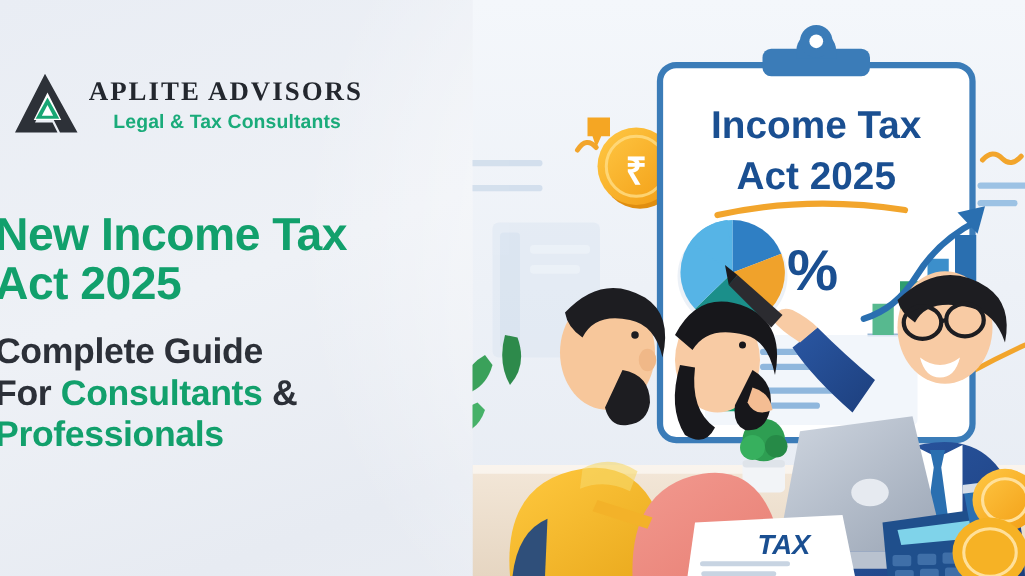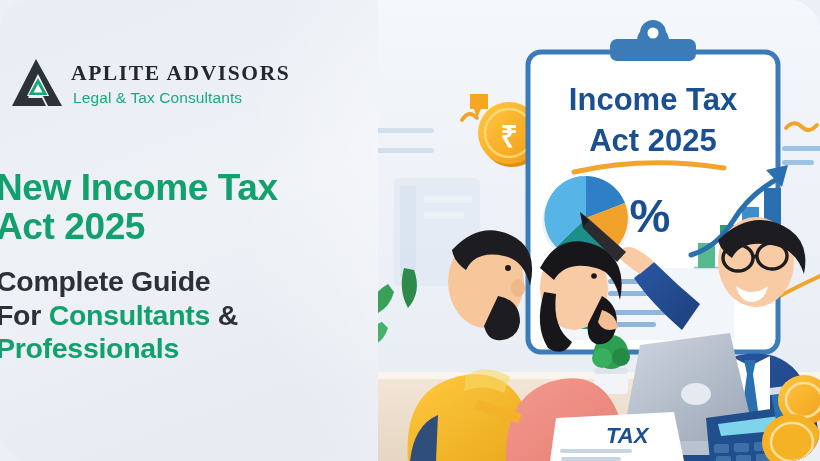--- a/index.html
+++ b/index.html
@@ -10,34 +10,33 @@
     overflow:hidden;
     position:relative;
   }
   .banner {
     position:absolute; inset:0;
     width:820px; height:461px;
     background:
       radial-gradient(circle at 78% 42%, #ffffff 0%, rgba(255,255,255,0) 58%),
       linear-gradient(160deg, #e9edf4 0%, #eef1f6 38%, #e7ebf2 68%, #eceff4 100%);
     overflow:hidden;
-    border-radius:31px;
   }
 
   
   .logo { position:absolute; left:8px; top:57px; display:flex; align-items:center; gap:7px; }
   .logo-mark { width:56px; height:52px; flex:0 0 auto; }
   .logo-text { display:flex; flex-direction:column; line-height:1; padding-top:2px; }
   .logo-title {
     font-size:21.5px; font-weight:700; letter-spacing:1.6px;
     color:#23272e; font-family:"Liberation Serif", serif;
   }
   .logo-sub {
-    font-size:15.5px; font-weight:400; letter-spacing:.1px;
-    color:#1aab7a; margin-top:5px; padding-left:2px;
+    font-size:15.5px; font-weight:700; letter-spacing:.1px;
+    color:#1aab7a; margin-top:5px; padding-left:2px;text-align:center;
   }
 
   
   .copy { position:absolute; left:-4px; top:168px; width:400px; }
   .h1 {
     font-size:37px; font-weight:800; line-height:1.06;
     color:#12a06c; letter-spacing:-.4px;
   }
   .h2 {
     margin-top:19px;

